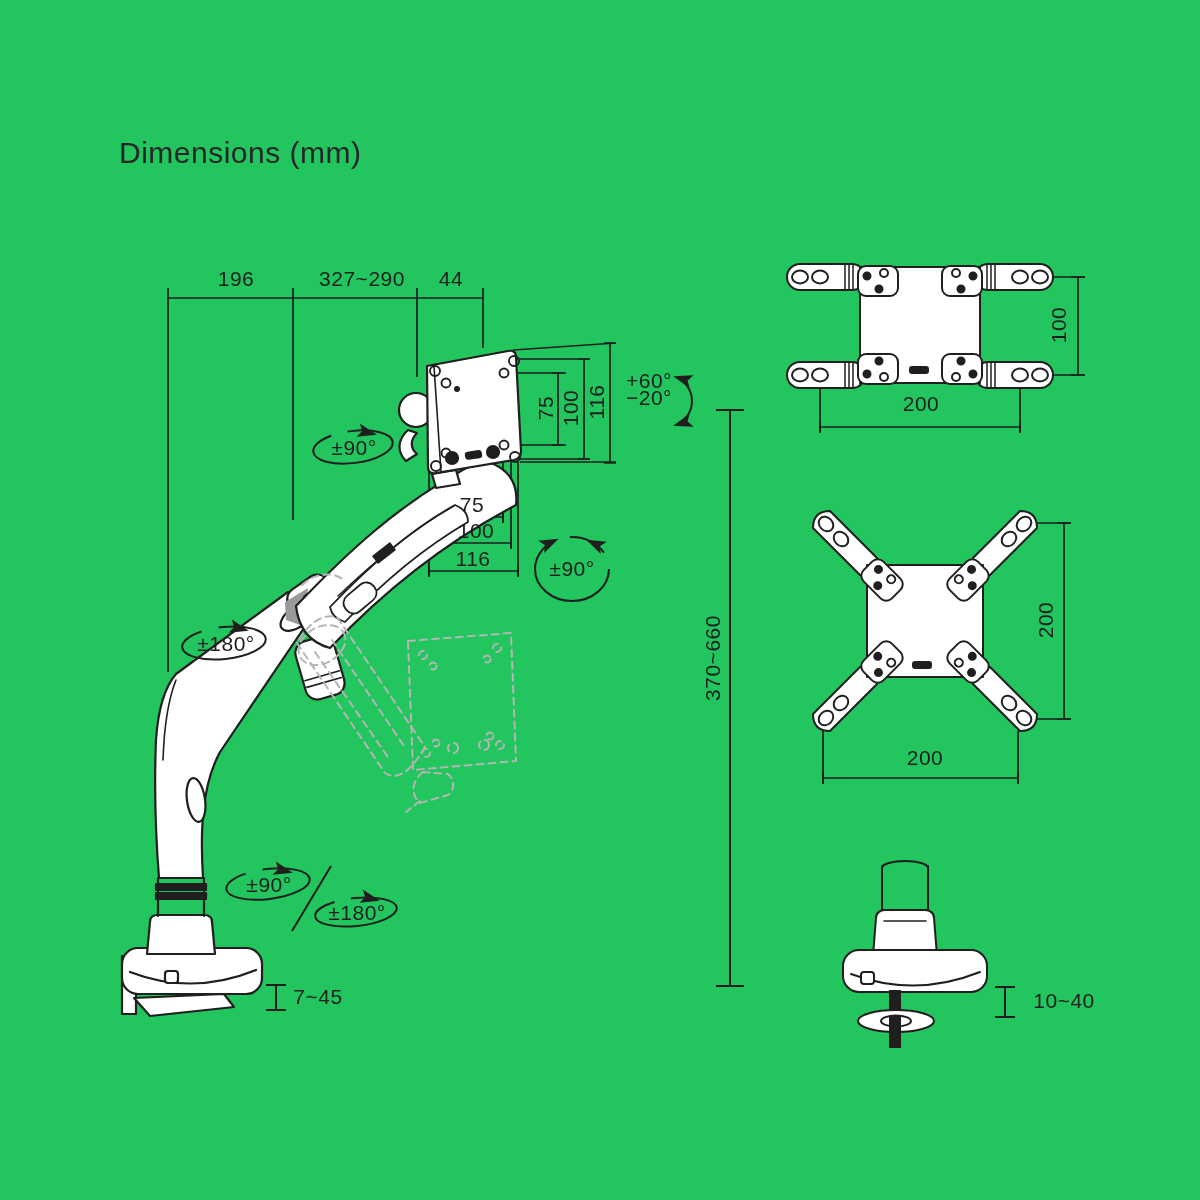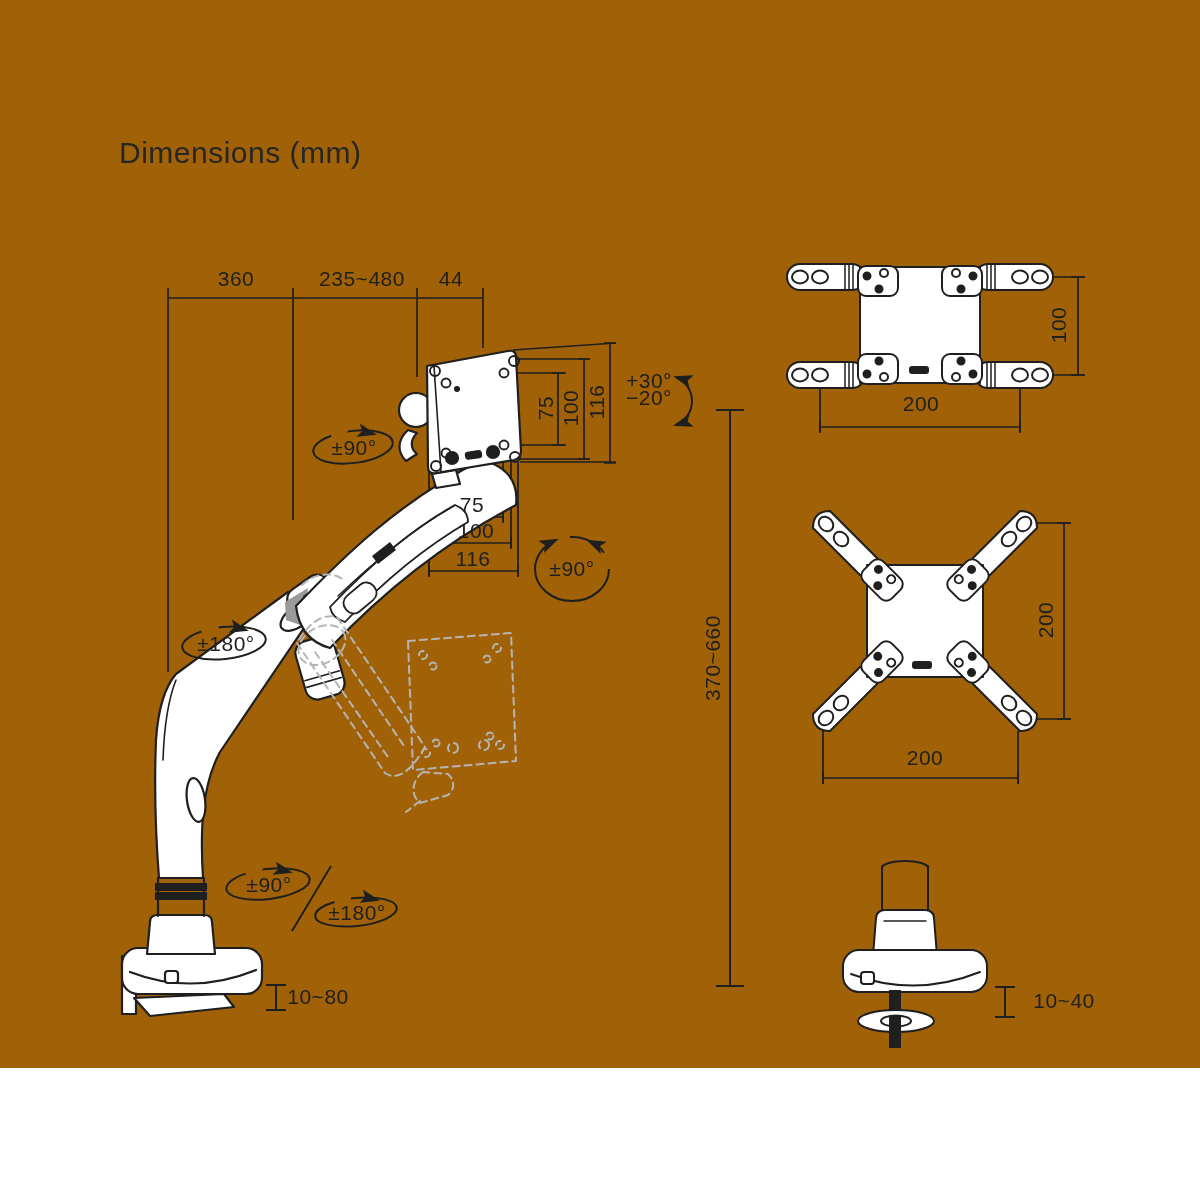--- a/index.html
+++ b/index.html
@@ -1,16 +1,16 @@
 <!DOCTYPE html>
 <html><head>
 <meta charset="utf-8">
 <style>
   html,body{margin:0;padding:0;background:#ffffff;}
-  #stage{position:relative;width:1200px;height:1068px;background:#a16207;overflow:hidden;
+  #stage{position:relative;width:1200px;height:1200px;background:#22c55e;overflow:hidden;
          font-family:"Liberation Sans", sans-serif;color:#1f1f1f;}
   #art{position:absolute;left:0;top:0;width:1200px;height:1200px;}
   .lbl{position:absolute;font-size:21px;color:#1f1f1f;white-space:nowrap;
        transform:translate(-50%,-50%);letter-spacing:.5px;}
   .lbl.rot{transform:translate(-50%,-50%) rotate(-90deg);}
   #title{position:absolute;left:119px;top:136px;font-size:30px;color:#262626;
          letter-spacing:.5px;}
 </style>
 </head>
 <body>
@@ -258,43 +258,43 @@
     <use href="#arw" transform="translate(556,540) rotate(-25)"></use>
     <use href="#arw" transform="translate(589,541) rotate(205)"></use>
     <path d="M676,377 A26,26 0 0 1 676,425"></path>
     <use href="#arw" transform="translate(676,377) rotate(197)"></use>
     <use href="#arw" transform="translate(676,425) rotate(163)"></use>
   </g>
 </svg>
 
 <div id="title">Dimensions (mm)</div>
 
-<span class="lbl" style="left:236px;top:279px">360</span>
-<span class="lbl" style="left:362px;top:279px">235~480</span>
+<span class="lbl" style="left:236px;top:279px">196</span>
+<span class="lbl" style="left:362px;top:279px">327~290</span>
 <span class="lbl" style="left:451px;top:279px">44</span>
 
 <span class="lbl rot" style="left:546px;top:408px">75</span>
 <span class="lbl rot" style="left:571px;top:408px">100</span>
 <span class="lbl rot" style="left:597px;top:402px">116</span>
 
 <span class="lbl" style="left:472px;top:505px">75</span>
 <span class="lbl" style="left:476px;top:531px">100</span>
 <span class="lbl" style="left:473px;top:559px">116</span>
 
-<span class="lbl" style="left:649px;top:381px">+30°</span>
+<span class="lbl" style="left:649px;top:381px">+60°</span>
 <span class="lbl" style="left:649px;top:398px">−20°</span>
 
 <span class="lbl" style="left:354px;top:448px">±90°</span>
 <span class="lbl" style="left:572px;top:569px">±90°</span>
 <span class="lbl" style="left:226px;top:644px">±180°</span>
 <span class="lbl" style="left:269px;top:885px">±90°</span>
 <span class="lbl" style="left:357px;top:913px">±180°</span>
 
 <span class="lbl rot" style="left:713px;top:658px">370~660</span>
-<span class="lbl" style="left:318px;top:997px">10~80</span>
+<span class="lbl" style="left:318px;top:997px">7~45</span>
 
 <span class="lbl rot" style="left:1059px;top:325px">100</span>
 <span class="lbl" style="left:921px;top:404px">200</span>
 
 <span class="lbl rot" style="left:1046px;top:620px">200</span>
 <span class="lbl" style="left:925px;top:758px">200</span>
 
 <span class="lbl" style="left:1064px;top:1001px">10~40</span>
 
 </div>

